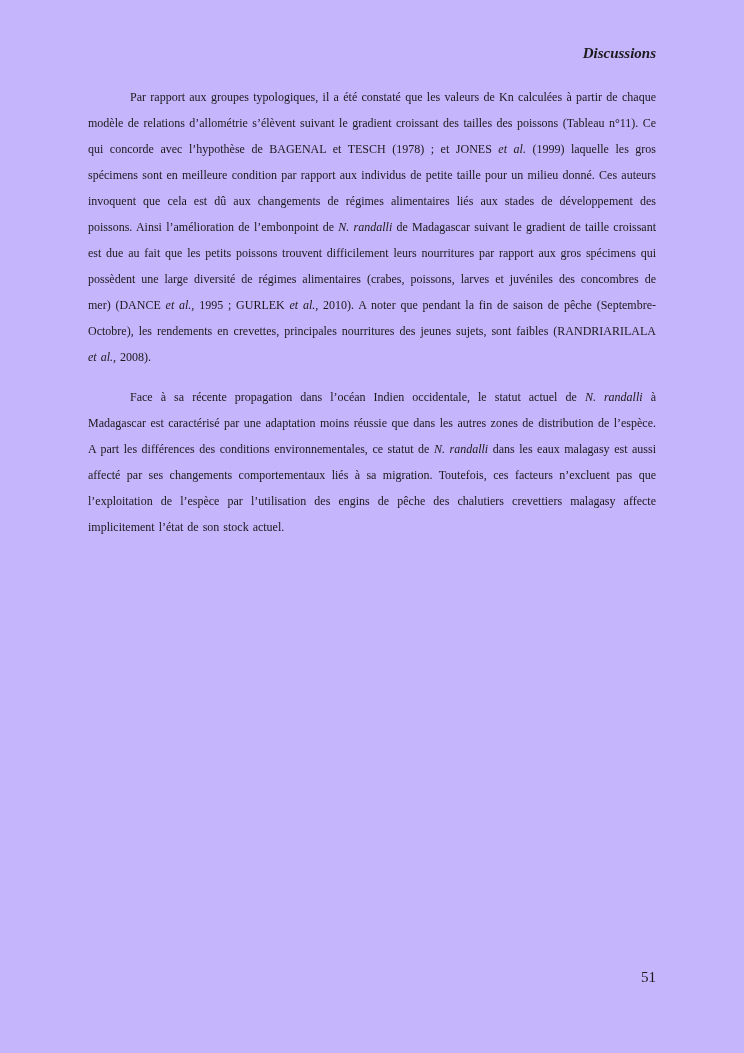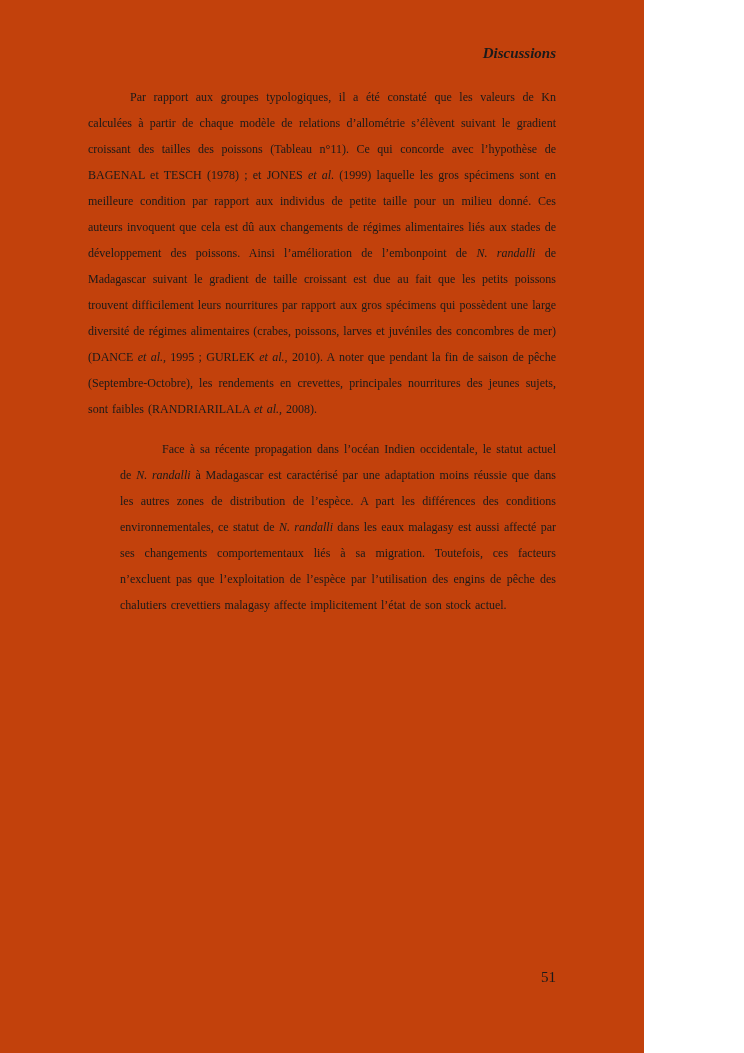--- a/index.html
+++ b/index.html
@@ -7,41 +7,41 @@
   body {
     width: 744px;
     height: 1053px;
     position: relative;
     font-family: "Liberation Serif", "DejaVu Serif", serif;
     color: #1a1a1a;
   }
   .page {
     position: absolute;
     top: 0; left: 0;
-    width: 644px;
+    width: 744px;
     height: 1053px;
-    background: #c2410c;
+    background: #c4b5fd;
     padding: 44px 88px 0 88px;
   }
   .running-header {
     text-align: right;
     font-size: 15px;
     font-weight: bold;
     font-style: italic;
     line-height: 18px;
   }
   .body-text p {
     font-size: 12px;
     line-height: 26px;
     text-align: justify;
     text-indent: 42px;
     word-spacing: 1px;
   }
   .body-text p.p1 { margin-top: 22px; }
-  .body-text p.p2 { margin-top: 14px; margin-left: 32px; }
+  .body-text p.p2 { margin-top: 14px; }
   .it { font-style: italic; }
   .page-number {
     position: absolute;
     top: 967px;
     right: 88px;
     font-size: 15px;
     line-height: 20px;
     text-align: right;
   }
 </style>

